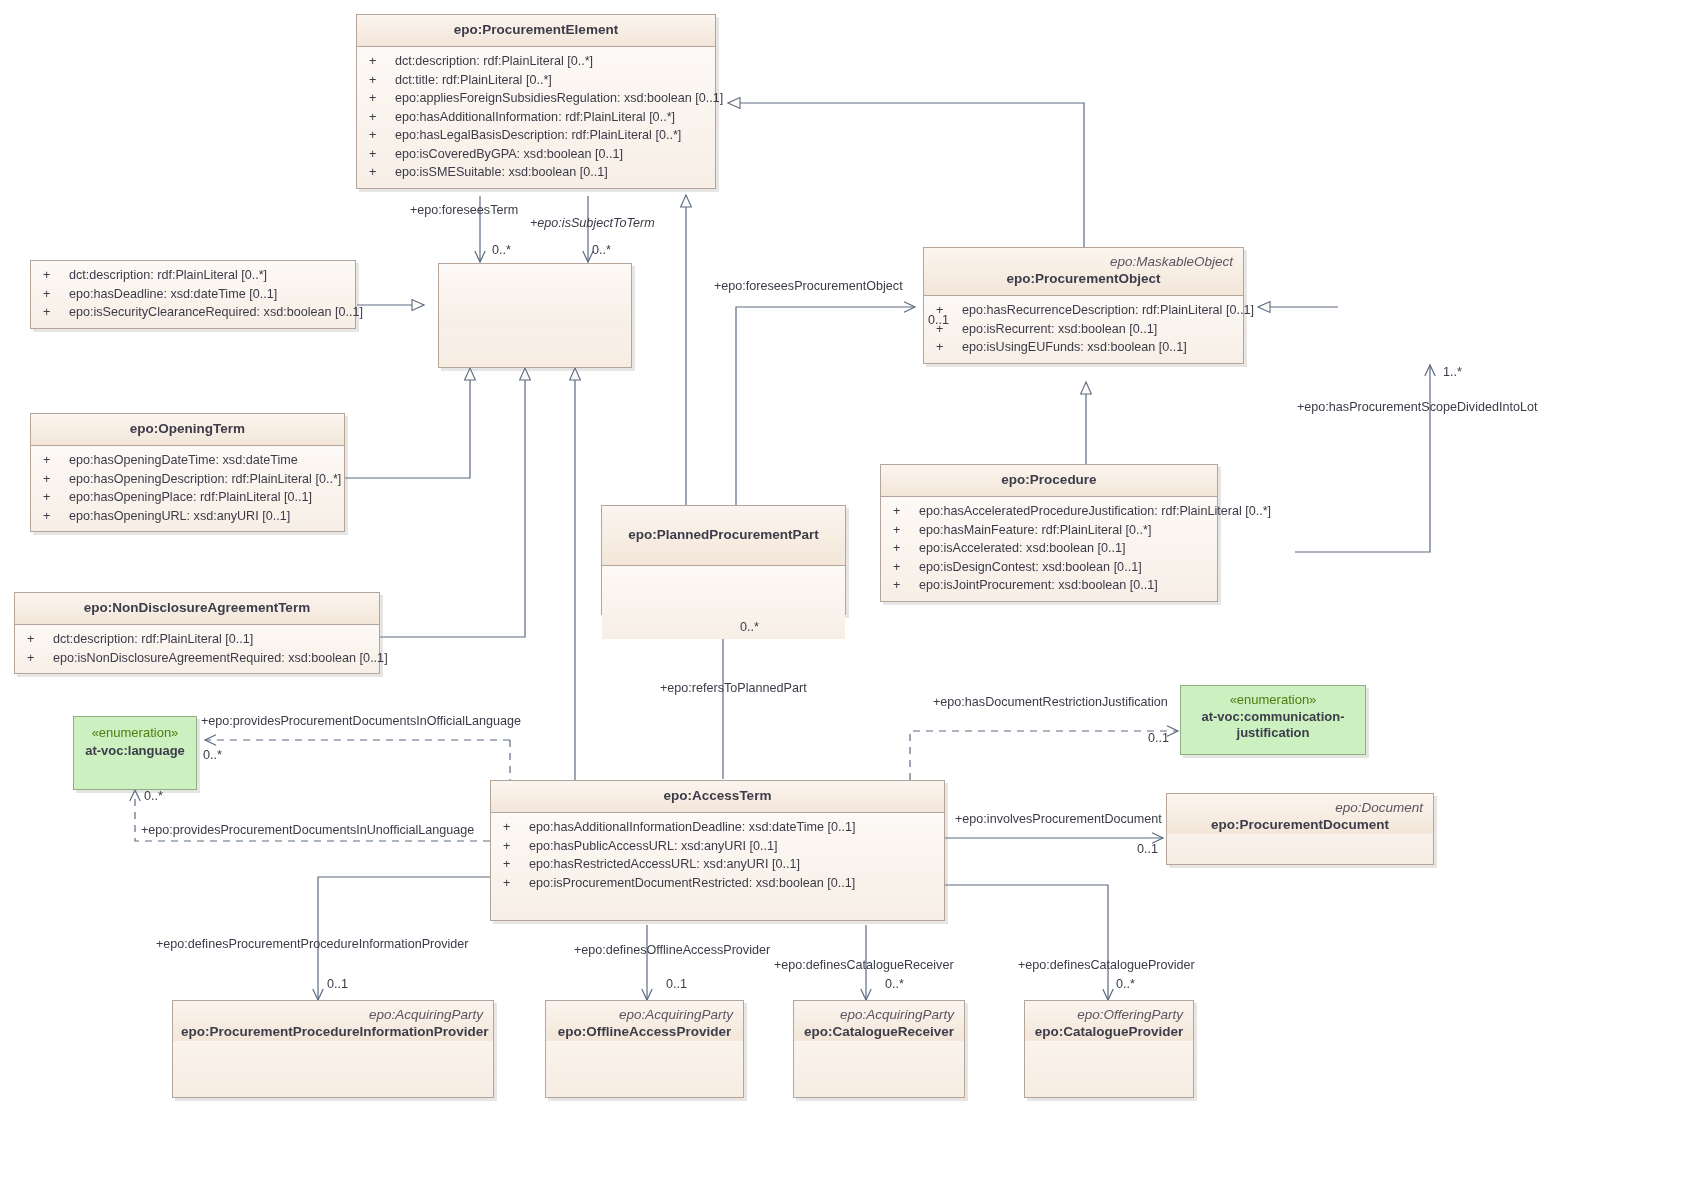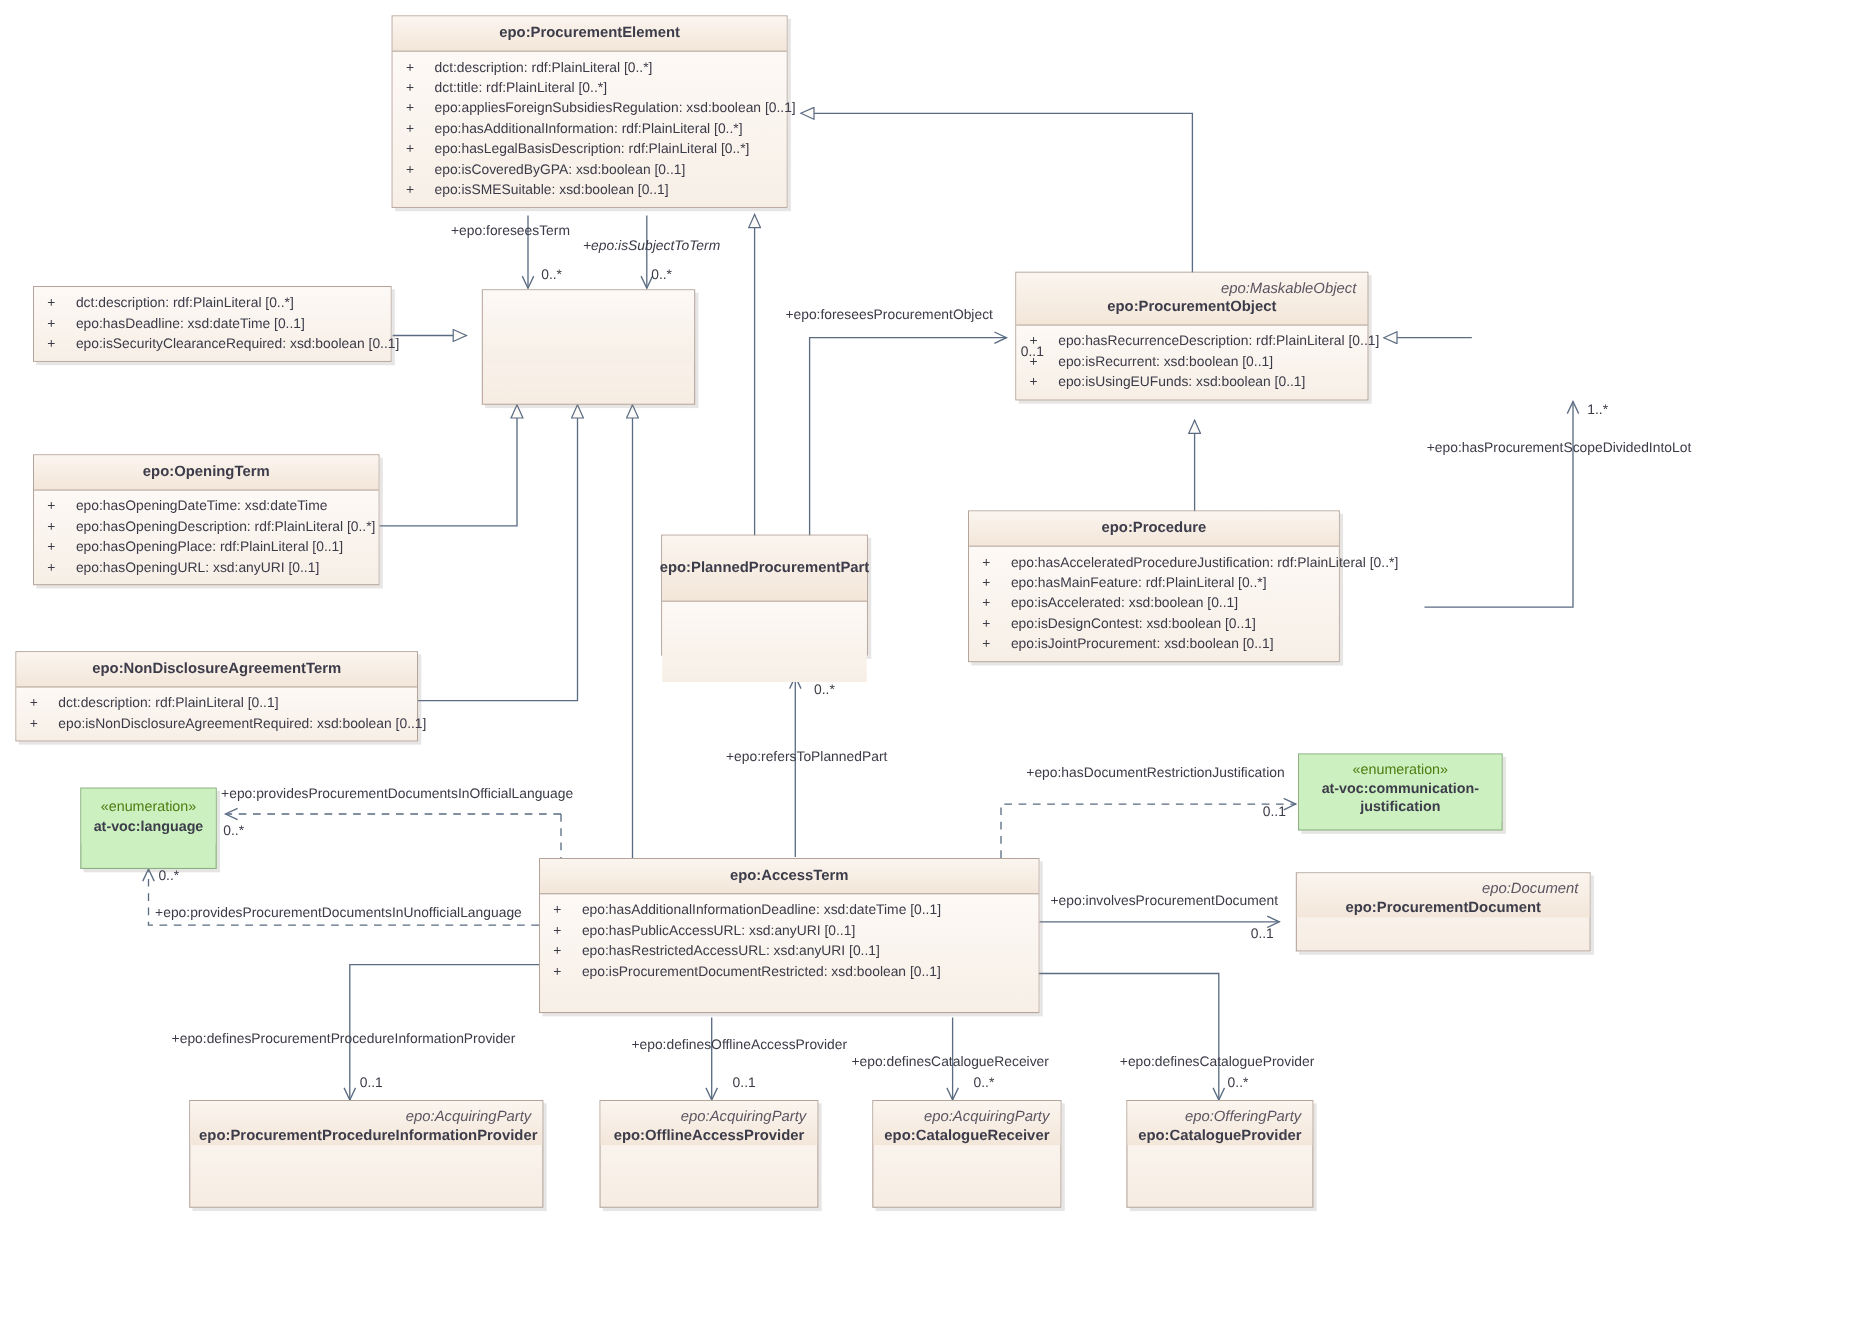--- a/index.html
+++ b/index.html
@@ -251,21 +251,21 @@
           <span class="vis">+</span>
           <span class="txt">dct:description: rdf:PlainLiteral [0..1]</span>
         </div>
       <div class="attr">
           <span class="vis">+</span>
           <span class="txt">epo:isNonDisclosureAgreementRequired: xsd:boolean [0..1]</span>
         </div>
     </div>
   </div>
 
-  <div class="uml" style="left:601px; top:486px; width:188px; height:110px;">
+  <div class="uml" style="left:601px; top:505px; width:245px; height:110px;">
     <div class="hdr" style="height:46px; display:flex; align-items:center; justify-content:center;">
       <span class="cname">epo:PlannedProcurementPart</span>
     </div>
     <div class="attrs" style="height:62px;"></div>
   </div>
 
   <div class="uml" style="left:923px; top:247px; width:321px;">
     <div class="hdr">
       <span class="stereo-right">epo:MaskableObject</span>
       <span class="cname">epo:ProcurementObject</span>
@@ -332,21 +332,21 @@
           <span class="vis">+</span>
           <span class="txt">epo:hasRestrictedAccessURL: xsd:anyURI [0..1]</span>
         </div>
       <div class="attr">
           <span class="vis">+</span>
           <span class="txt">epo:isProcurementDocumentRestricted: xsd:boolean [0..1]</span>
         </div>
     </div>
   </div>
 
-  <div class="uml" style="left:1166px; top:793px; width:268px; height:72px;margin-left:12px;">
+  <div class="uml" style="left:1166px; top:793px; width:268px; height:72px;">
     <div class="hdr" style="border-bottom:none; padding:6px 8px 0 8px;">
       <span class="stereo-right">epo:Document</span>
       <span class="cname">epo:ProcurementDocument</span>
     </div>
   </div>
 
   <div class="uml" style="left:172px; top:1000px; width:322px; height:98px;">
     <div class="hdr" style="border-bottom:none; padding:6px 8px 0 8px;">
       <span class="stereo-right">epo:AcquiringParty</span>
       <span class="cname">epo:ProcurementProcedureInformationProvider</span>

